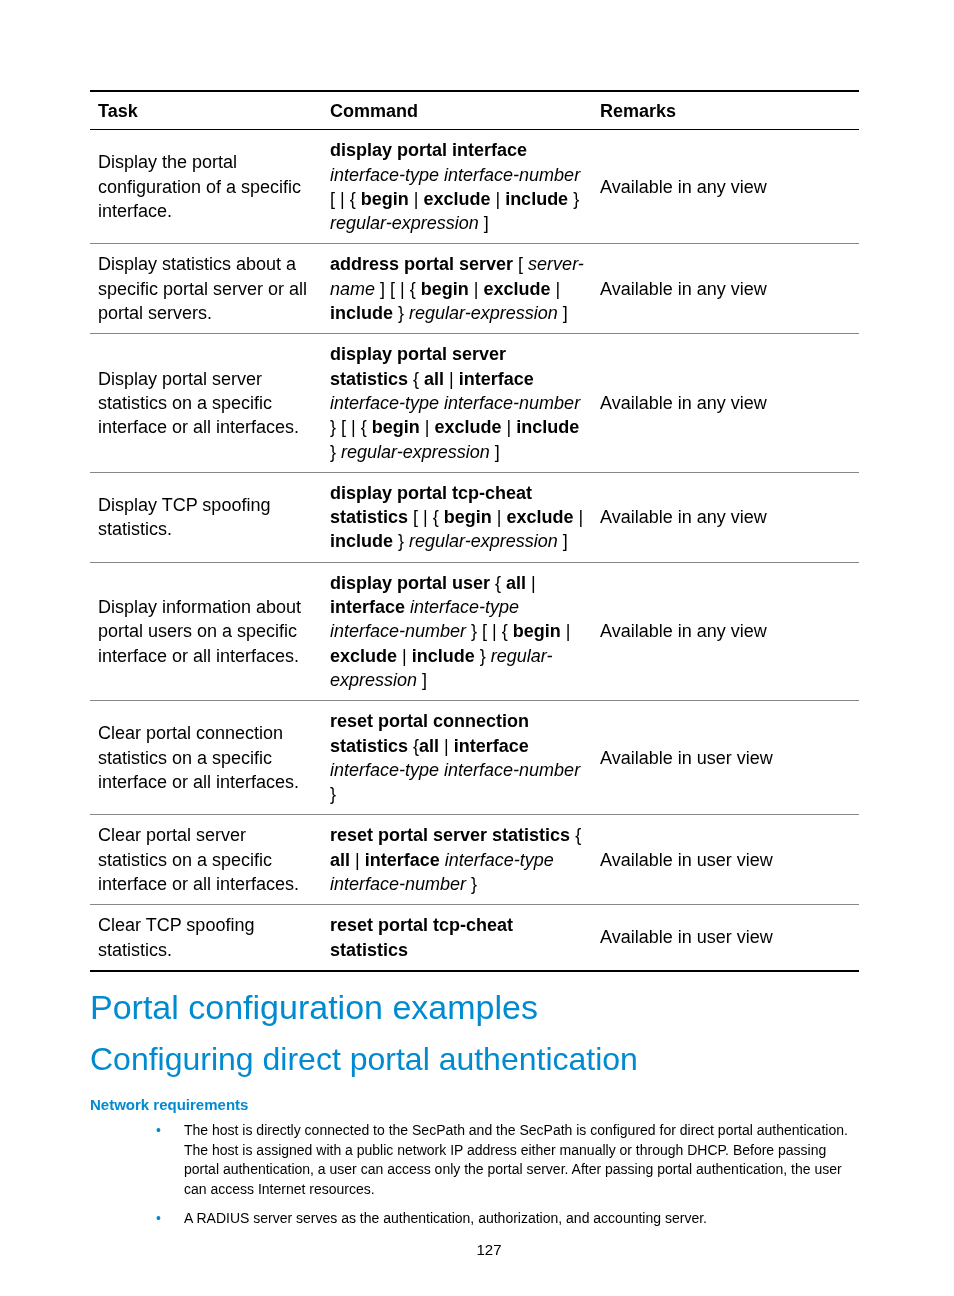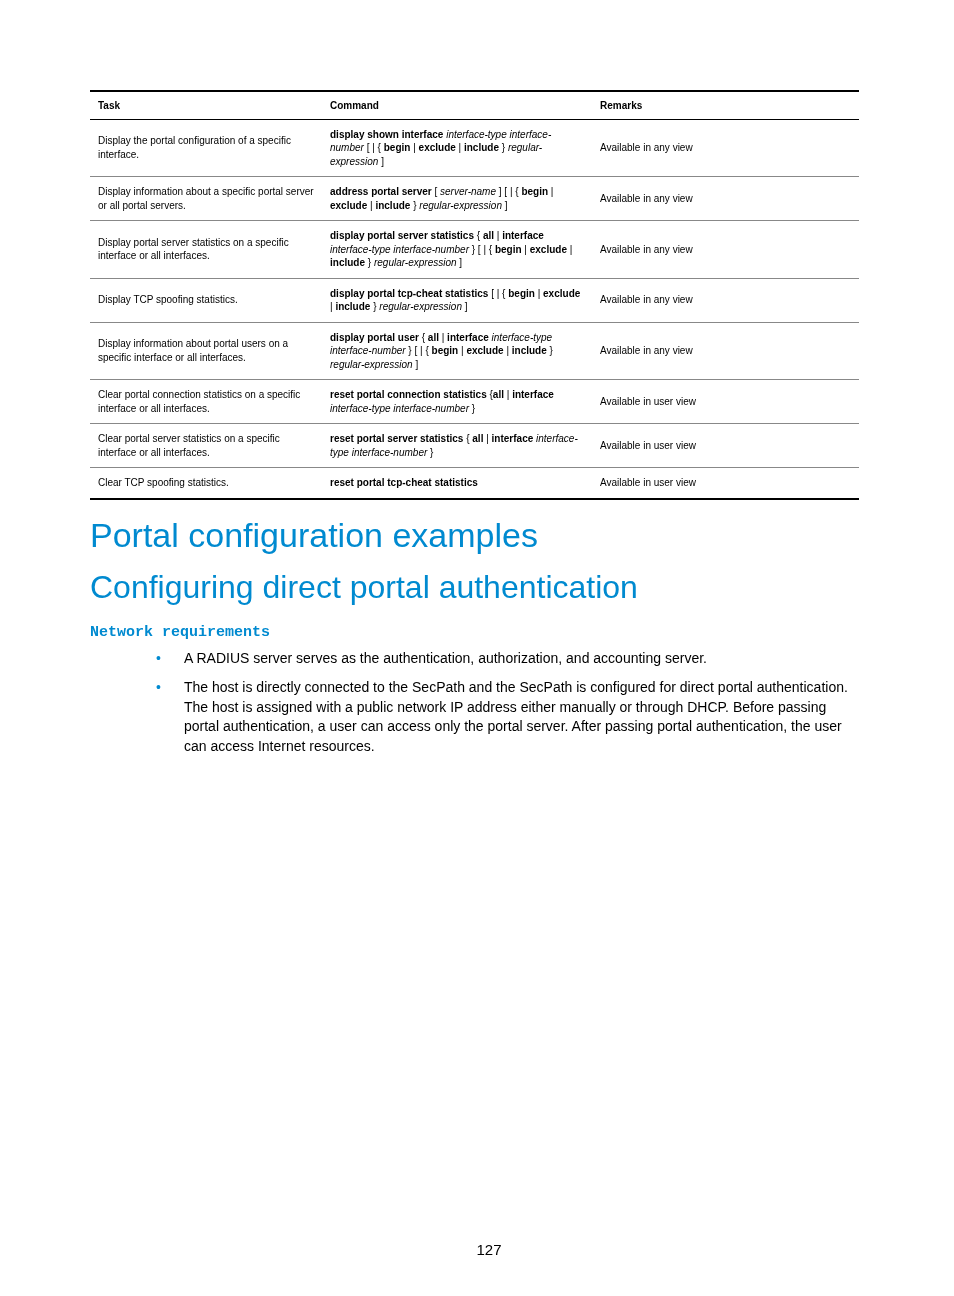--- a/index.html
+++ b/index.html
@@ -1,30 +1,30 @@
 <!DOCTYPE html>
 <html><head>
 <meta charset="utf-8">
 <style>
   @page { size: 954px 1296px; margin: 0; }
   html, body { margin: 0; padding: 0; background: #fff; font-family: Arial, Helvetica, sans-serif; color: #000; }
   .page { width: 954px; height: 1296px; position: relative; box-sizing: border-box; padding: 90px 95px 0 90px; }
-  .cmd-table { border-collapse: collapse; width: 100%; font-size: 10px; line-height: 1.35; }
+  .cmd-table { border-collapse: collapse; width: 100%; font-size: 18px; line-height: 1.35; }
   .cmd-table thead tr { border-top: 2px solid #000; border-bottom: 1px solid #000; }
   .cmd-table th { text-align: left; font-weight: bold; padding: 7px 8px 6px 8px; vertical-align: top; }
   .cmd-table tbody td { padding: 8px 8px; border-bottom: 1px solid #888; vertical-align: middle; }
   .cmd-table tbody tr:last-child td { border-bottom: 2px solid #000; }
   .col-task   { width: 232px; }
   .col-cmd    { width: 270px; }
   .col-remark { width: auto; }
   .b { font-weight: bold; }
   .i { font-style: italic; }
   h1.section { font-family: Arial, Helvetica, sans-serif; font-weight: normal; color: #008ad0; font-size: 34px; margin: 16px 0 6px 0; }
   h2.subsection { font-family: Arial, Helvetica, sans-serif; font-weight: normal; color: #008ad0; font-size: 32px; margin: 14px 0 8px 0; }
-  h3.subsub { font-family: Liberation Mono, monospace; font-weight: bold; color: #008ad0; font-size: 15px; margin: 18px 0 8px 0; }
+  h3.subsub { font-family: Liberation Sans, sans-serif; font-weight: bold; color: #008ad0; font-size: 15px; margin: 18px 0 8px 0; }
   .body-text { font-size: 14px; margin: 6px 0 6px 42px; line-height: 1.35; }
   a.fig-link { color: #0070c0; text-decoration: none; }
   ul.bullets { margin: 6px 0 0 80px; padding: 0; font-size: 14px; line-height: 1.4; }
   ul.bullets li { margin-bottom: 10px; padding-left: 14px; list-style: none; position: relative; }
   ul.bullets li::before { content: "•"; color: #008ad0; position: absolute; left: -14px; top: 0; font-size: 14px; }
   .page-num { position: absolute; bottom: 38px; width: 100%; left: 12px; text-align: center; font-size: 15px; }
 </style>
 </head>
 <body>
 
@@ -39,25 +39,25 @@
     <thead>
       <tr>
         <th>Task</th>
         <th>Command</th>
         <th>Remarks</th>
       </tr>
     </thead>
     <tbody id="table-body">
         <tr>
           <td>Display the portal configuration of a specific interface.</td>
-          <td><span class="b">display shown interface </span><span class="i">interface-type interface-number</span><span> [ | { </span><span class="b">begin</span><span> | </span><span class="b">exclude</span><span> | </span><span class="b">include</span><span> } </span><span class="i">regular-expression</span><span> ]</span></td>
+          <td><span class="b">display portal interface </span><span class="i">interface-type interface-number</span><span> [ | { </span><span class="b">begin</span><span> | </span><span class="b">exclude</span><span> | </span><span class="b">include</span><span> } </span><span class="i">regular-expression</span><span> ]</span></td>
           <td>Available in any view</td>
         </tr>
         <tr>
-          <td>Display information about a specific portal server or all portal servers.</td>
+          <td>Display statistics about a specific portal server or all portal servers.</td>
           <td><span class="b">address portal server</span><span> [ </span><span class="i">server-name</span><span> ] [ | { </span><span class="b">begin</span><span> | </span><span class="b">exclude</span><span> | </span><span class="b">include</span><span> } </span><span class="i">regular-expression</span><span> ]</span></td>
           <td>Available in any view</td>
         </tr>
         <tr>
           <td>Display portal server statistics on a specific interface or all interfaces.</td>
           <td><span class="b">display portal server statistics</span><span> { </span><span class="b">all</span><span> | </span><span class="b">interface</span><span> </span><span class="i">interface-type interface-number</span><span> } [ | { </span><span class="b">begin</span><span> | </span><span class="b">exclude</span><span> | </span><span class="b">include</span><span> } </span><span class="i">regular-expression</span><span> ]</span></td>
           <td>Available in any view</td>
         </tr>
         <tr>
           <td>Display TCP spoofing statistics.</td>
@@ -86,18 +86,18 @@
         </tr>
       </tbody>
   </table>
 
   <h1 class="section">Portal configuration examples</h1>
   <h2 class="subsection">Configuring direct portal authentication</h2>
   <h3 class="subsub">Network requirements</h3>
 
 
   <ul class="bullets" id="bullets">
+      <li>The host is directly connected to the SecPath and the SecPath is configured for direct portal authentication. The host is assigned with a public network IP address either manually or through DHCP. Before passing portal authentication, a user can access only the portal server. After passing portal authentication, the user can access Internet resources.</li>
       <li>A RADIUS server serves as the authentication, authorization, and accounting server.</li>
-      <li>The host is directly connected to the SecPath and the SecPath is configured for direct portal authentication. The host is assigned with a public network IP address either manually or through DHCP. Before passing portal authentication, a user can access only the portal server. After passing portal authentication, the user can access Internet resources.</li>
     </ul>
 
   <div class="page-num">127</div>
 </div>
 
 </body></html>

